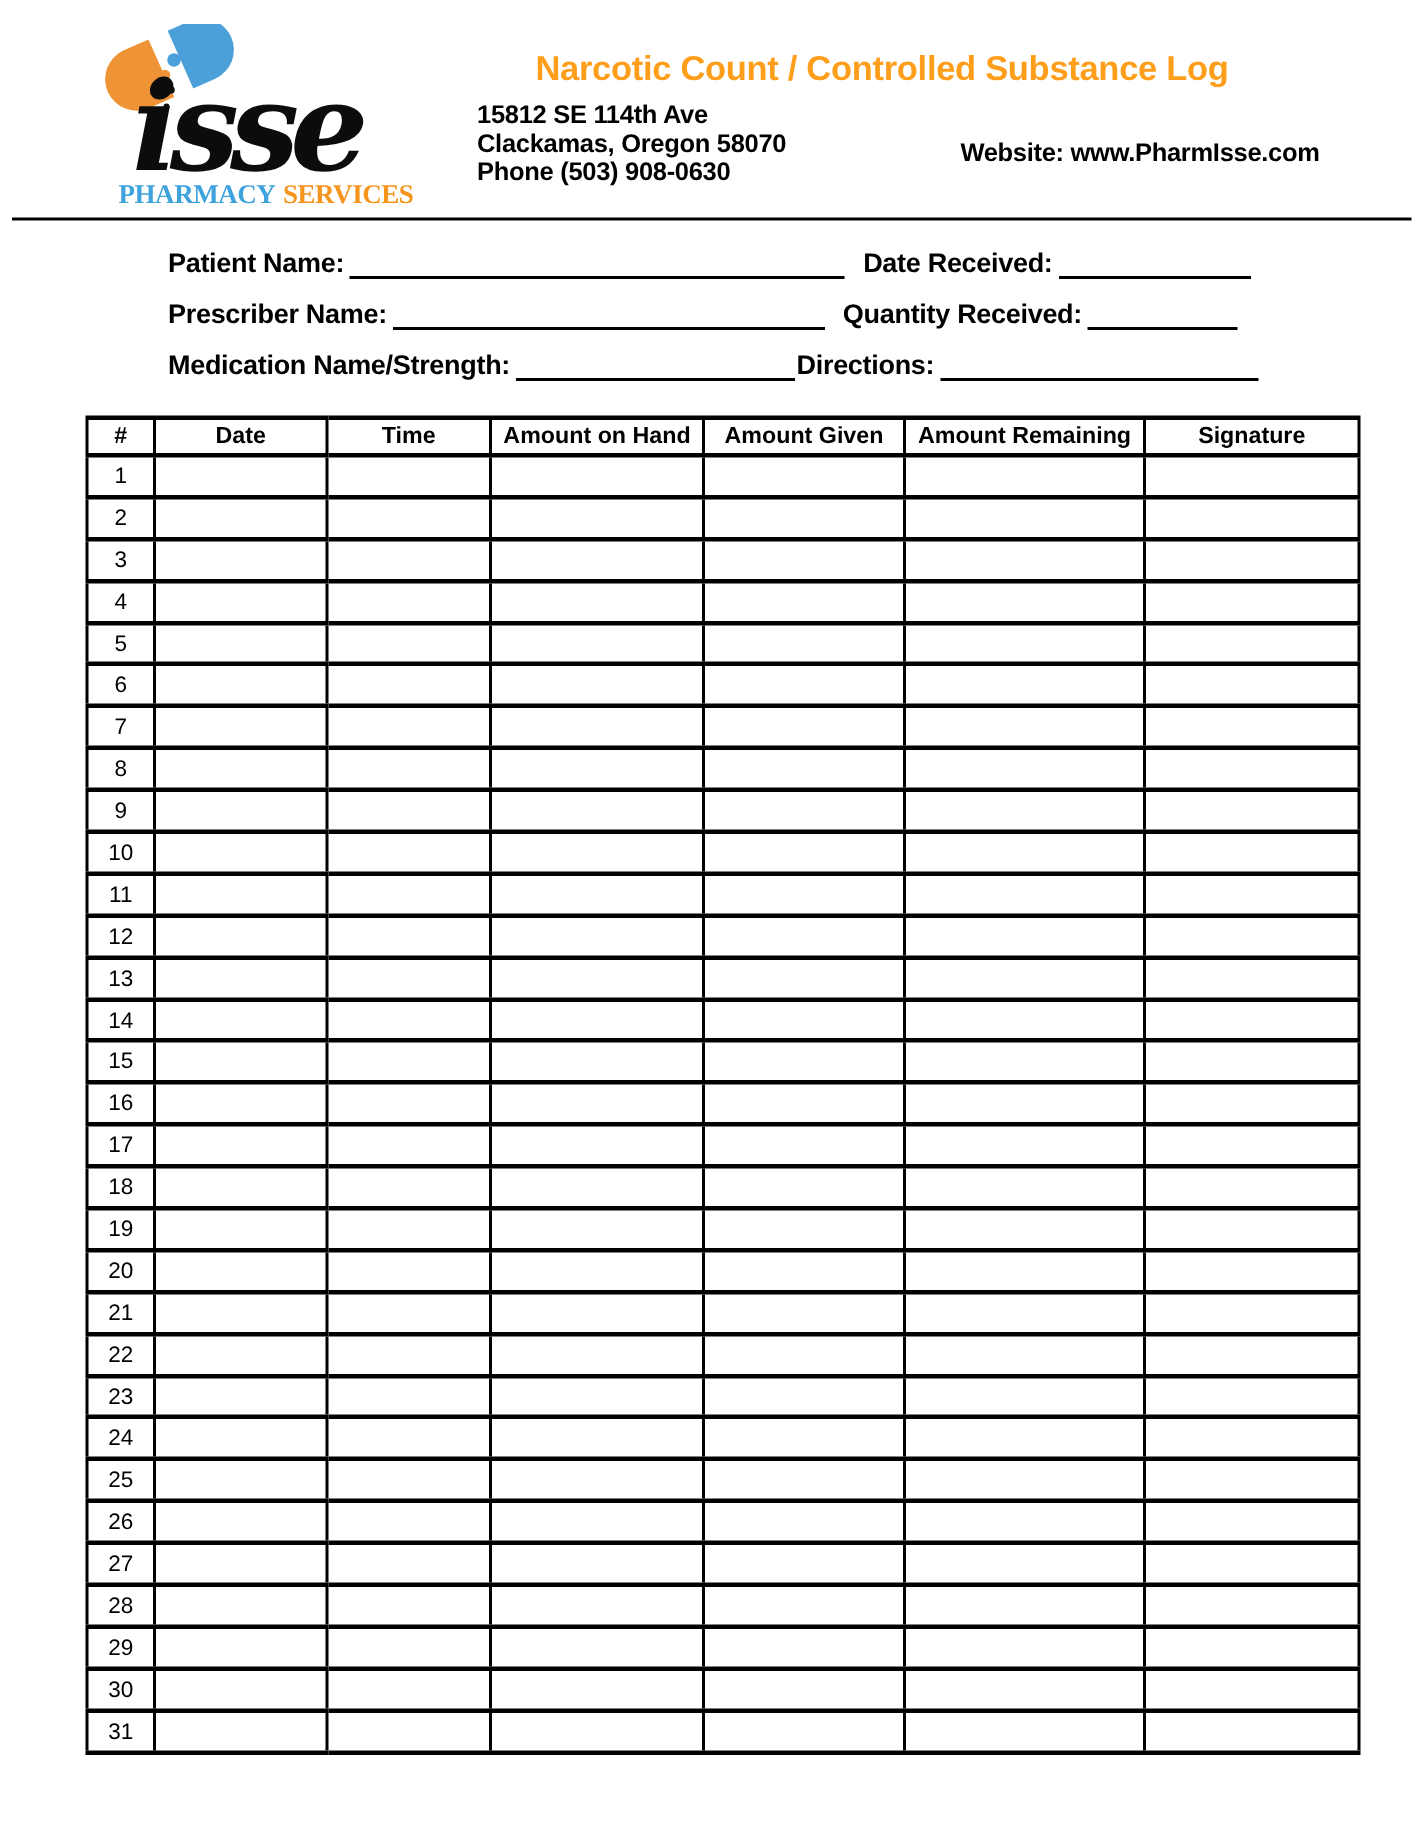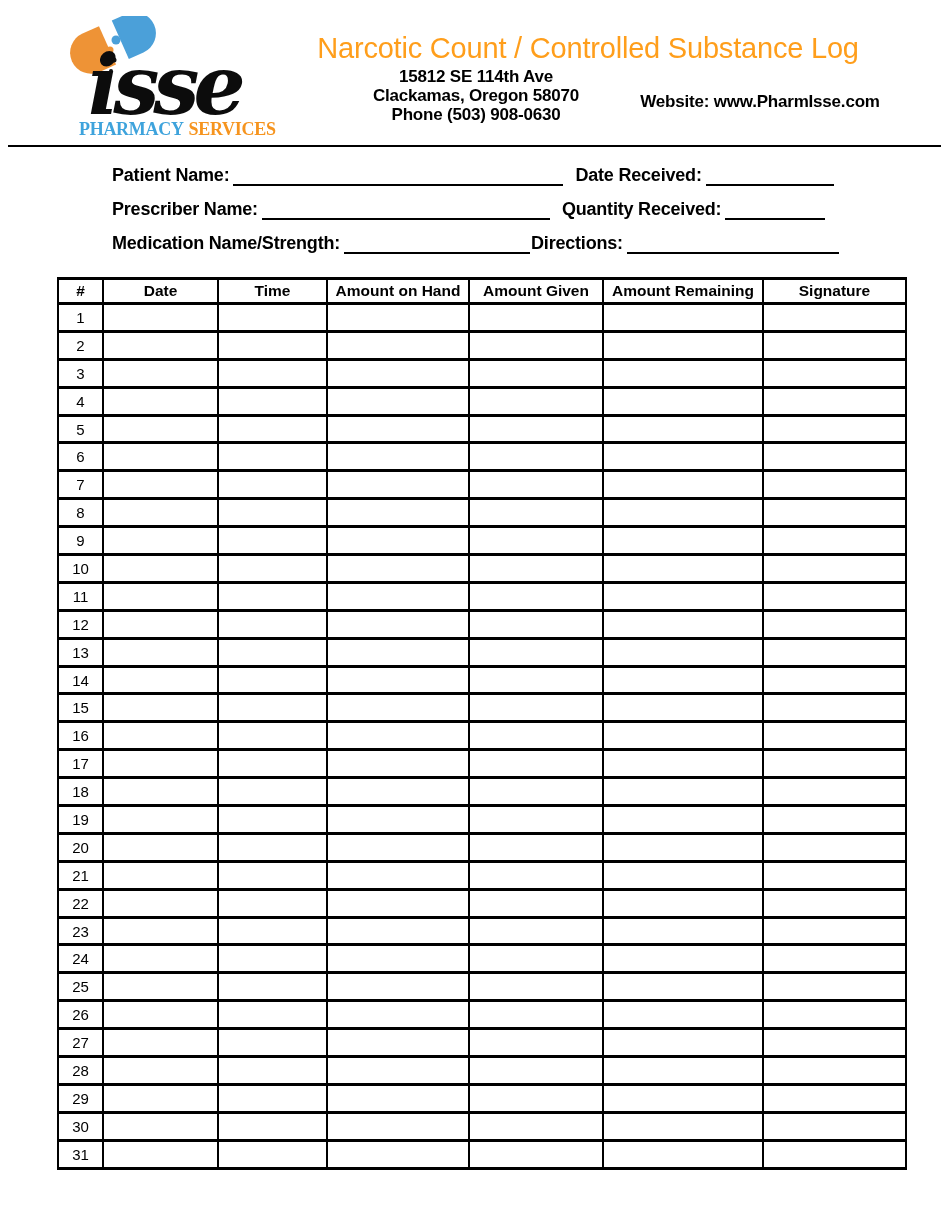--- a/index.html
+++ b/index.html
@@ -22,25 +22,25 @@
   }
   .tagline{
     position:absolute;left:79px;top:119px;white-space:nowrap;
     font-family:"Liberation Serif",serif;font-weight:bold;font-size:18px;letter-spacing:-0.3px;
   }
   .tag-word1{color:var(--tagline-blue);}
   .tag-word2{color:var(--tagline-orange);margin-left:5px;}
 
   .form-title{
     position:absolute;left:268px;top:32px;width:640px;margin:0;
-    text-align:center;font-size:29px;font-weight:normal;color:var(--title-orange);
+    text-align:center;font-size:23px;font-weight:bold;color:var(--title-orange);
     letter-spacing:-0.2px;
   }
   .address{
-    position:absolute;left:318px;top:67px;width:316px;text-align:center;
+    position:absolute;left:318px;top:67px;width:316px;
     font-size:17px;font-weight:bold;line-height:19px;letter-spacing:-0.2px;
   }
   .contact{
     position:absolute;left:606px;top:92px;width:308px;text-align:center;
     font-size:17px;font-weight:bold;line-height:19.5px;letter-spacing:-0.2px;
   }
   .header-rule{position:absolute;left:8px;top:145px;width:933px;height:2px;background:#000;}
 
   
   .fields{position:absolute;left:112px;top:165px;}

